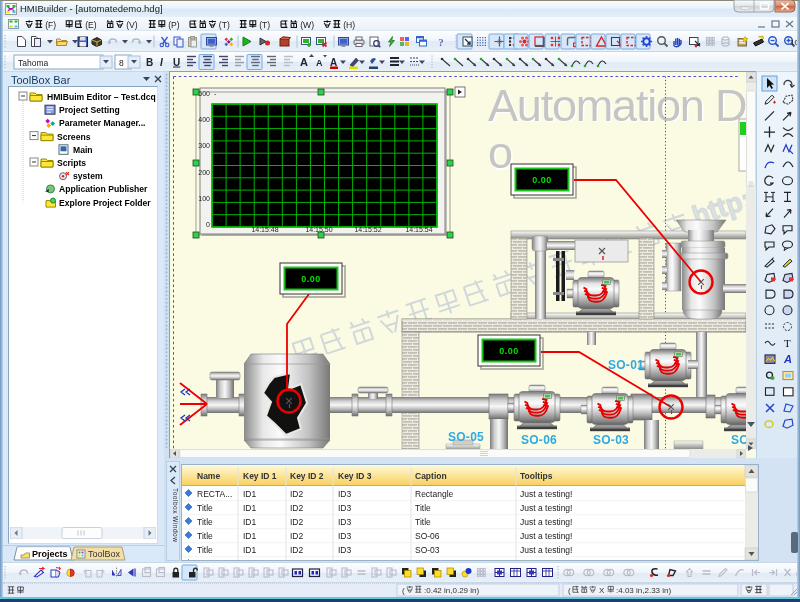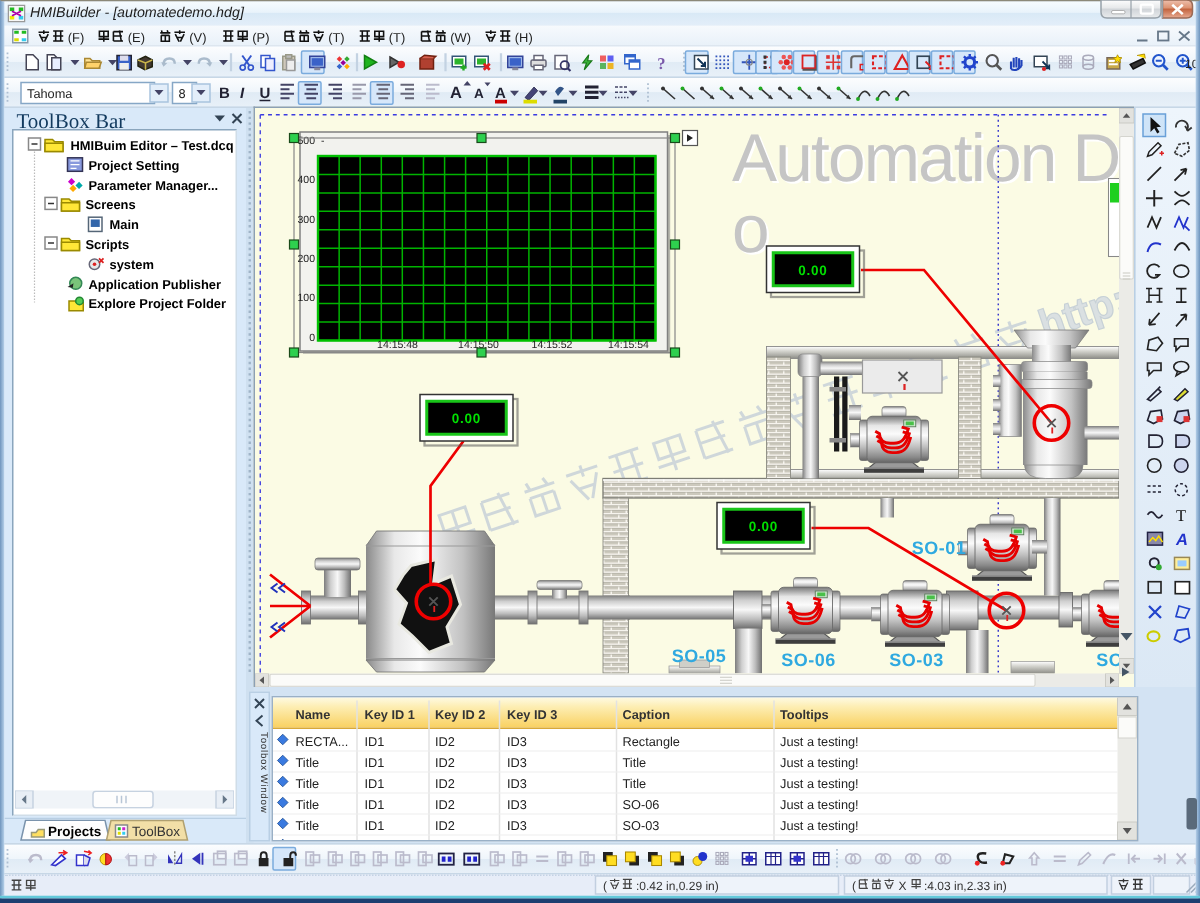--- a/index.html
+++ b/index.html
@@ -17,21 +17,21 @@
 <div class="abs" style="left:3px;top:1px;width:794px;height:16px;
 background:linear-gradient(180deg,#f6fbfe 0%,#e9f3fb 45%,#d9e9f6 50%,#e3eef9 100%);"></div>
 <svg class="abs" style="left:5px;top:3px" width="12" height="12">
 <rect x="0.5" y="0.5" width="11" height="11" fill="#f8f8f8" stroke="#999"></rect>
 <rect x="1.5" y="2" width="3" height="2.4" fill="#22bb22"></rect>
       <rect x="7.5" y="2" width="3" height="2.4" fill="#22bb22"></rect>
 <rect x="1.5" y="7.6" width="3" height="2.4" fill="#eeee00"></rect>
       <rect x="7.5" y="7.6" width="3" height="2.4" fill="#33ccee"></rect>
 <path d="M3 4.5 L6 6 L9 4.5 M3 7.5 L6 6 L9 7.5 M4.7 6 H7.3" stroke="#aa00aa" stroke-width="1.2" fill="none"></path>
 </svg>
-<div class="abs" style="left:20px;top:3px;font-size:9.5px;color:#1c1c1c;font-style:italic;">HMIBuilder - [automatedemo.hdg]</div>
+<div class="abs" style="left:20px;top:3px;font-size:9.5px;color:#1c1c1c;">HMIBuilder - [automatedemo.hdg]</div>
 <svg class="abs" style="left:733px;top:0px" width="64" height="15">
 <defs>
         <linearGradient id="cbg" x1="0" y1="0" x2="0" y2="1">
 <stop offset="0" stop-color="#fdfdfd"></stop>
           <stop offset="0.45" stop-color="#e6e8ea"></stop>
           <stop offset="0.5" stop-color="#d0d4d8"></stop>
           <stop offset="1" stop-color="#e9ebed"></stop>
         </linearGradient>
 <linearGradient id="cbr" x1="0" y1="0" x2="0" y2="1">
 <stop offset="0" stop-color="#eec0ae"></stop>
@@ -359,21 +359,21 @@
       <path d="M564 14 l-3 -0.5 l1.8 -2.4 z" fill="#333"></path>
       <path d="M569 14 Q573 5 577 12" stroke="#333" stroke-width="1.1" fill="none"></path>
       <circle cx="569" cy="14" r="1.3" fill="#2a2"></circle>
       <path d="M582 14 Q586 5 590 12" stroke="#333" stroke-width="1.1" fill="none"></path>
       <circle cx="582" cy="14" r="1.3" fill="#2a2"></circle>
       <path d="M595 14 Q599 5 603 12" stroke="#333" stroke-width="1.1" fill="none"></path>
       <circle cx="595" cy="14" r="1.3" fill="#2a2"></circle>
     </svg>
 <div class="abs" style="left:3px;top:72px;width:794px;height:490px;background:#d3e3f3;"></div>
 <div class="abs" style="left:3px;top:72px;width:161px;height:490px;background:#d9e9f9;"></div>
-<div class="abs" style="left:5px;top:74px;width:157px;height:12px;font-size:14px;color:#123a5e;padding-left:6px;font-family:Liberation Serif, serif;">ToolBox Bar</div>
+<div class="abs" style="left:5px;top:74px;width:157px;height:12px;font-size:11px;color:#123a5e;padding-left:6px;">ToolBox Bar</div>
 <svg class="abs" style="left:140px;top:74px" width="24" height="10">
 <path d="M3 3 L6.5 7 L10 3 Z" fill="#345"></path>
 <path d="M15 2 L21 8 M21 2 L15 8" stroke="#345" stroke-width="1.4"></path>
     </svg>
 <div class="abs" style="left:8px;top:86px;width:150px;height:458px;background:#fff;
 border:1px solid #8aa5bd;border-right:1px solid #d0dde8;border-bottom:1px solid #d0dde8;"></div>
 <svg class="abs" style="left:9px;top:87px" width="148" height="456">
       <path d="M14 14 V114.6" stroke="#bbb" stroke-width="0.8" stroke-dasharray="1 1"></path>
       <rect x="10" y="5.0" width="8" height="8" fill="#fff" stroke="#888"></rect>
       <path d="M12 9.0 H16" stroke="#333" stroke-width="1"></path>

